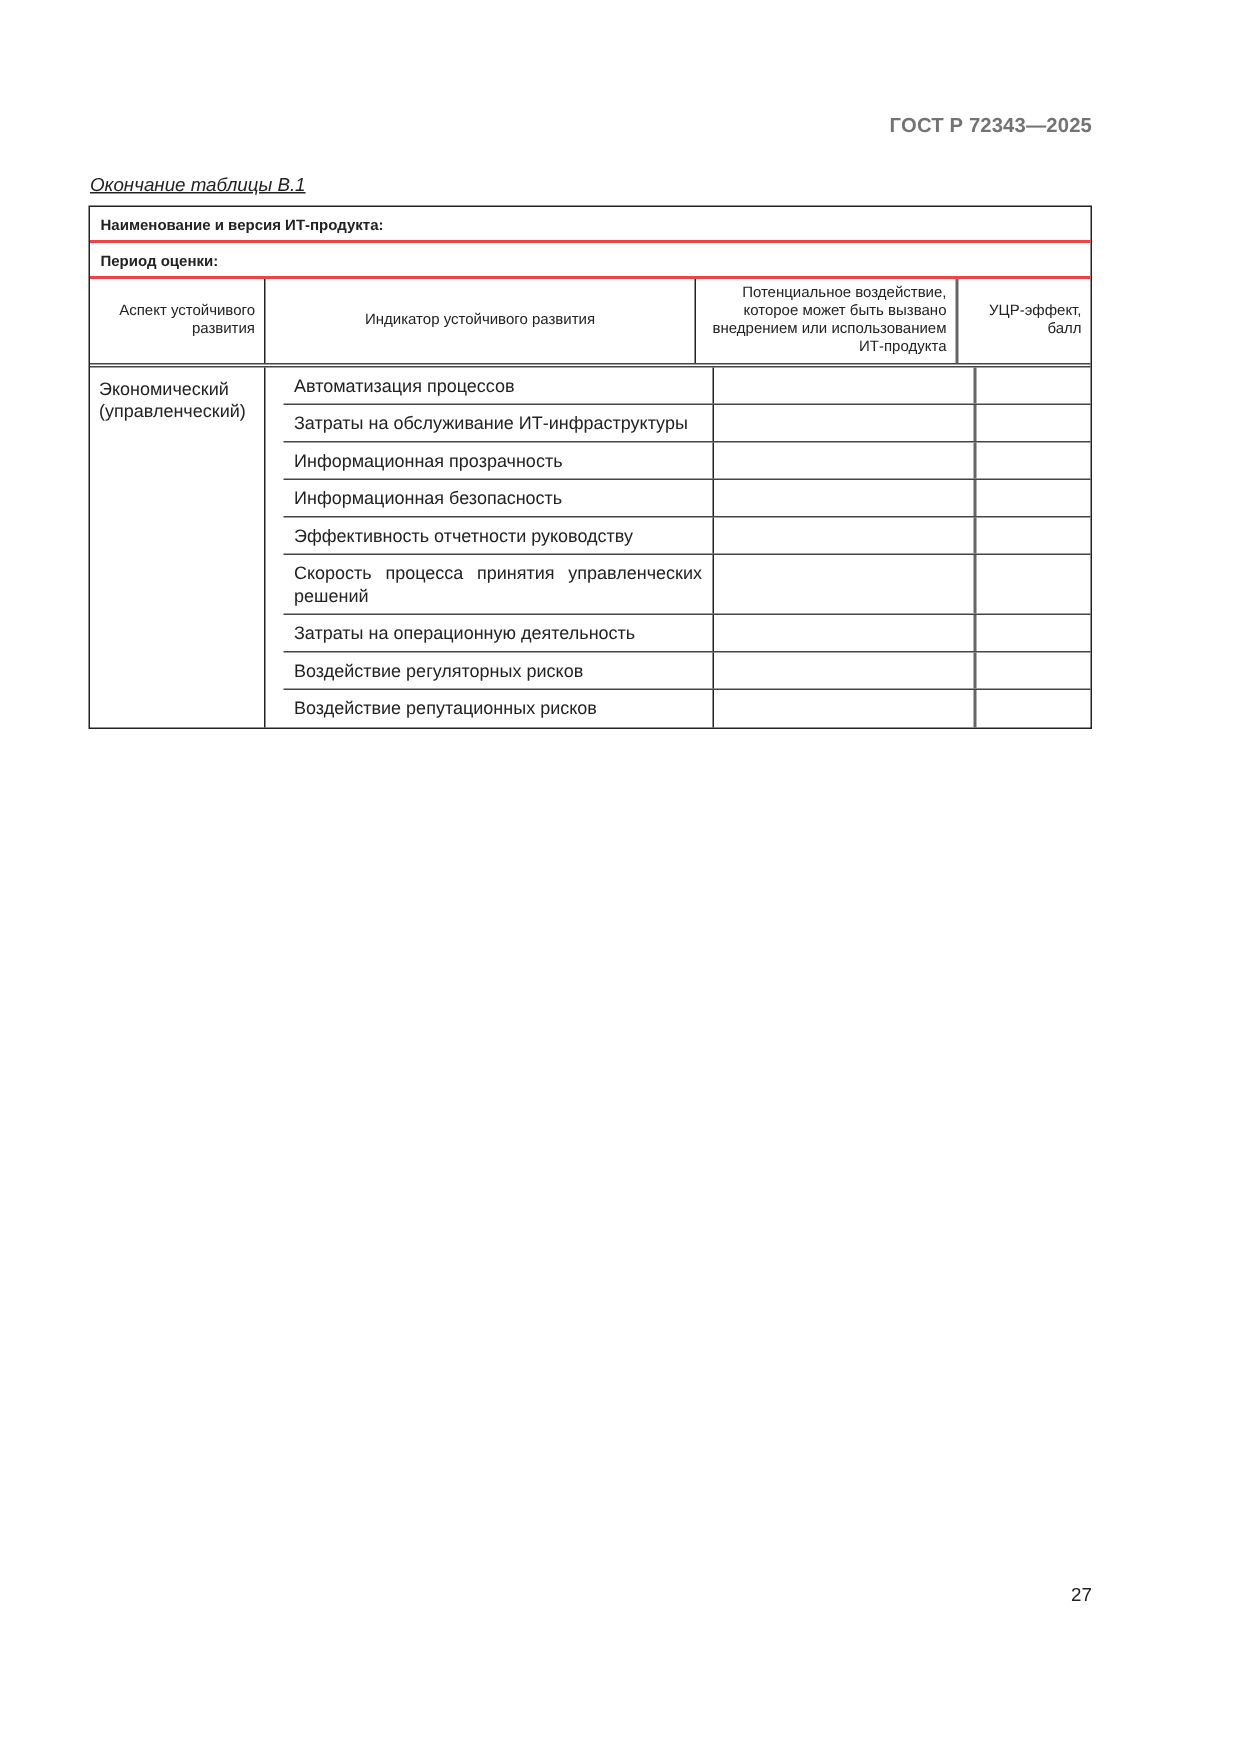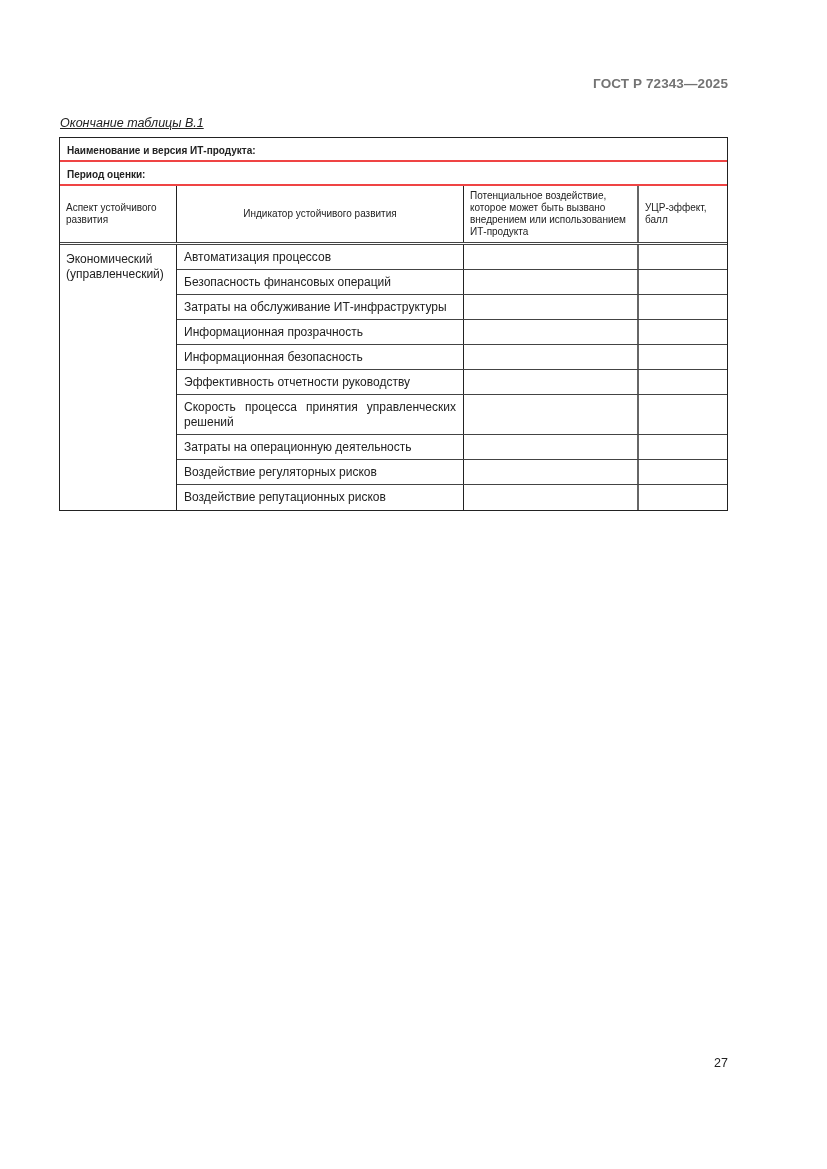--- a/index.html
+++ b/index.html
@@ -25,29 +25,29 @@
     }
     .full-row {
       height: 24px; border-bottom: 2px solid #ef4444; box-sizing: border-box;
       font-size: 10px; padding: 7px 0 0 7px; color: #222; font-weight: bold;
     }
     .header-row {
       display: flex; height: 59px; box-sizing: border-box;
       border-bottom: 3px double #444;
     }
     .header-row .cell {
-      display: flex; align-items: center; justify-content: center; text-align: left;
+      display: flex; align-items: center; justify-content: center; text-align: right;
       font-size: 10px; line-height: 12px; color: #222; box-sizing: border-box;
       padding: 0 6px;
     }
     .c1 { width: 117px; border-right: 1.5px solid #222; }
     .c2 { width: 287px; border-right: 1.5px solid #222; }
     .c3 { width: 175px; border-right: 2px solid #666; }
     .c4 { flex: 1; }
-    .body-area { display: flex; }
+    .body-area { display: flex; gap: 12px; }
     .aspect-col {
       width: 117px; border-right: 1.5px solid #222; box-sizing: border-box;
       font-size: 12px; line-height: 15px; padding: 7px 0 0 6px; color: #222;
     }
     .rows { flex: 1; }
     .drow { display: flex; box-sizing: border-box; border-bottom: 1.5px solid #444; justify-content: flex-end; }
     .drow:last-child { border-bottom: none; }
     .drow .ind {
       width: 287px; border-right: 1.5px solid #222; box-sizing: border-box;
       font-size: 12px; line-height: 15px; padding: 5px 7px 4px 7px; color: #222;
@@ -73,25 +73,20 @@
     <div class="cell c2">Индикатор устойчивого развития</div>
     <div class="cell c3">Потенциальное воздействие, которое может быть вызвано внедрением или использованием ИТ-продукта</div>
     <div class="cell c4">УЦР-эффект, балл</div>
   </div>
 
   <div class="body-area">
     <div class="aspect-col">Экономический (управленческий)</div>
     <div class="rows">
       <div class="drow h24">
         <div class="ind">Автоматизация процессов</div>
-        <div class="pot"></div>
-        <div class="score"></div>
-      </div>
-      <div class="drow h24">
-        <div class="ind">Безопасность финансовых операций</div>
         <div class="pot"></div>
         <div class="score"></div>
       </div>
       <div class="drow h24">
         <div class="ind">Затраты на обслуживание ИТ-инфраструктуры</div>
         <div class="pot"></div>
         <div class="score"></div>
       </div>
       <div class="drow h24">
         <div class="ind">Информационная прозрачность</div>

